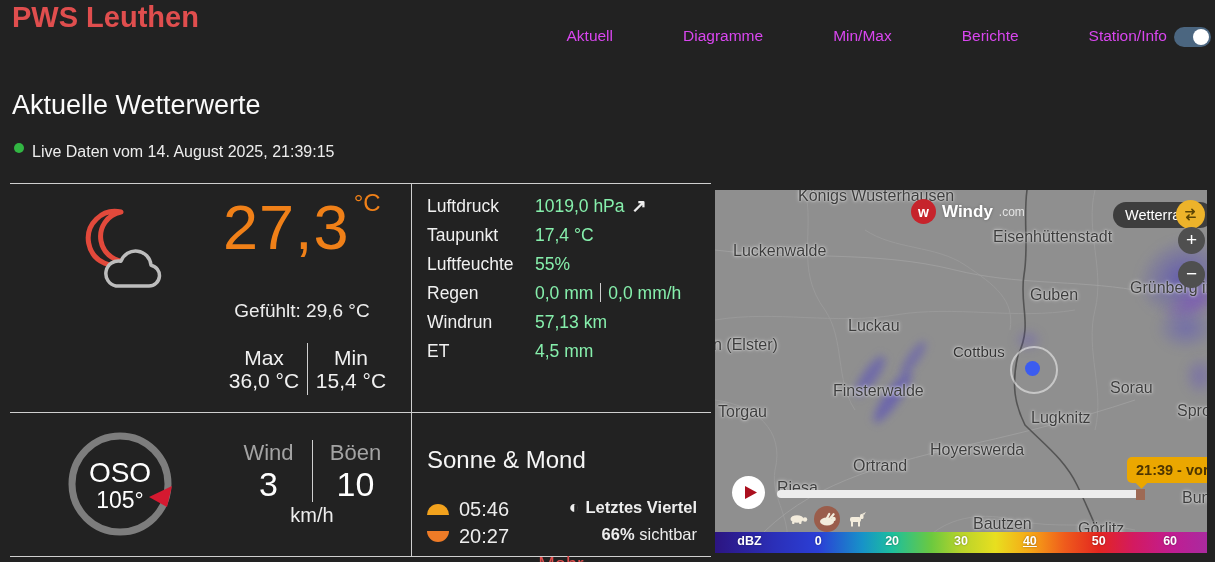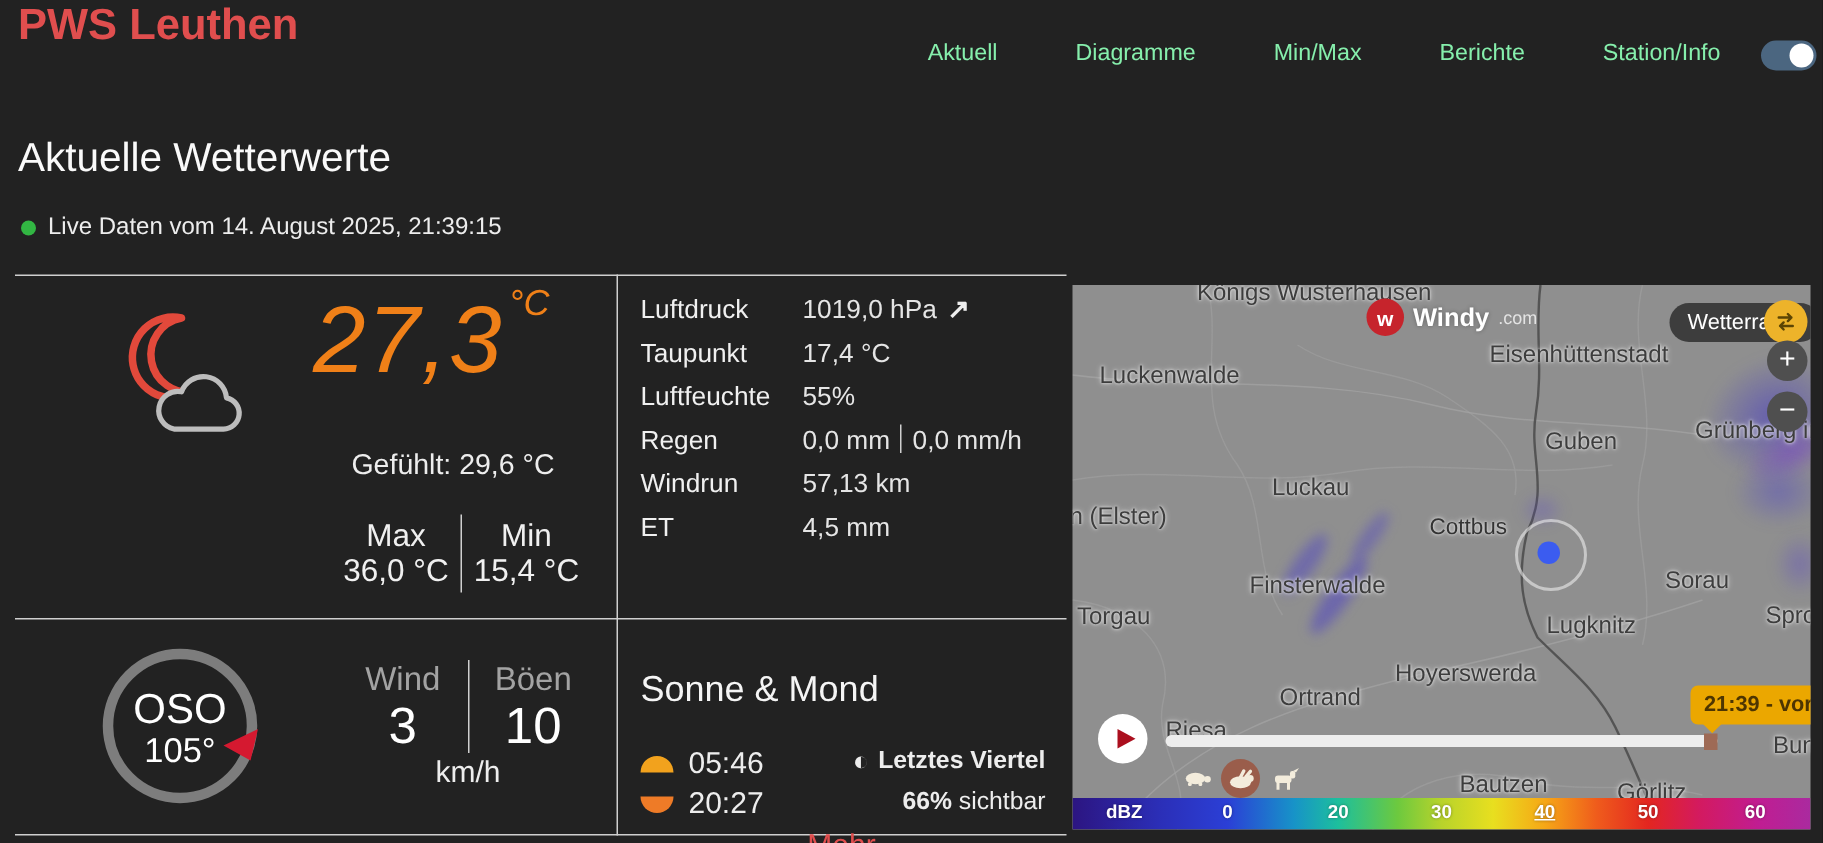--- a/index.html
+++ b/index.html
@@ -1,52 +1,52 @@
 <!DOCTYPE html>
 <html><head>
 <meta charset="utf-8">
 <style>
   html,body{margin:0;padding:0;background:#1b1b1b;}
   .page{position:relative;width:1215px;height:562px;background:#222222;overflow:hidden;
         font-family:"Liberation Sans",sans-serif;color:#ededed;}
 
   
   .site-title{position:absolute;left:12px;top:1px;font-size:29px;font-weight:bold;color:#e04e4e;}
-  .main-nav{position:absolute;right:68px;top:27px;display:flex;gap:52px;font-size:15.5px;color:#86efac;}
+  .main-nav{position:absolute;right:48px;top:27px;display:flex;gap:70px;font-size:15.5px;color:#d946ef;}
   .nav-item{cursor:pointer;white-space:nowrap;}
   .toggle{position:absolute;right:4px;top:27px;width:37px;height:20px;border-radius:10px;background:#4b6680;}
   .toggle .knob{position:absolute;right:2px;top:2px;width:16px;height:16px;border-radius:50%;background:#fff;}
 
   .page-title{position:absolute;left:12px;top:90px;font-size:27px;font-weight:500;color:#fafafa;}
-  .live-row{position:absolute;left:14px;top:143px;font-size:16px;display:flex;align-items:center;gap:8px;}
+  .live-row{position:absolute;left:14px;top:143px;font-size:16px;display:flex;align-items:flex-start;gap:8px;}
   .live-dot{width:10px;height:10px;border-radius:50%;background:#32b643;}
 
   
   .hline{position:absolute;left:10px;width:701px;height:1px;background:#cfcfcf;}
   .vline{position:absolute;left:411px;top:183px;width:1px;height:374px;background:#cfcfcf;}
 
   .panel{position:absolute;}
   
   .p-lt{left:10px;top:183px;width:401px;height:229px;}
   .wicon{position:absolute;left:55px;top:16px;}
   .condition{position:absolute;left:0;top:116px;width:220px;text-align:center;font-size:24px;color:#f5f5f5;}
-  .temp-wrap{position:absolute;left:190px;top:6px;width:175px;text-align:center;white-space:nowrap;font-style:italic;}
+  .temp-wrap{position:absolute;left:213px;top:6px;width:175px;text-align:left;white-space:nowrap;}
   .temp-val{font-size:63px;color:#f08018;letter-spacing:1px;}
   .temp-unit{font-size:24px;color:#f08018;vertical-align:38px;margin-left:4px;}
   .feels{position:absolute;left:182px;top:117px;width:220px;text-align:center;font-size:19px;}
   .maxmin{position:absolute;left:216px;top:160px;display:flex;align-items:center;}
   .mm-cell{width:76px;text-align:center;font-size:21px;line-height:23px;color:#f0f0f0;}
   .mm-div{width:1px;height:52px;background:#cfcfcf;margin:0 5px;}
 
   
   .p-mt{left:411px;top:183px;width:300px;height:229px;}
   .stats{padding-top:9px;}
   .stat-row{height:29px;line-height:29px;font-size:17.5px;white-space:nowrap;}
   .stat-label{display:inline-block;margin-left:16px;width:108px;color:#f0f0f0;}
-  .stat-value{color:#e5e5e5;margin-top:27px;}
+  .stat-value{color:#86efac;margin-top:27px;}
   .vsep{display:inline-block;width:1px;height:19px;background:#cfcfcf;margin:0 7px;vertical-align:-3px;}
   .trend{font-weight:bold;font-size:18px;margin-left:7px;}
 
   
   .p-lb{left:10px;top:412px;width:401px;height:144px;}
   .compass{position:absolute;left:54px;top:16px;}
   .windblock{position:absolute;left:217px;top:28px;width:170px;text-align:center;}
   .wb-top{display:flex;align-items:stretch;justify-content:center;}
   .wb-cell{width:76px;}
   .wb-h{font-size:22px;line-height:26px;color:#a3a3a3;}

